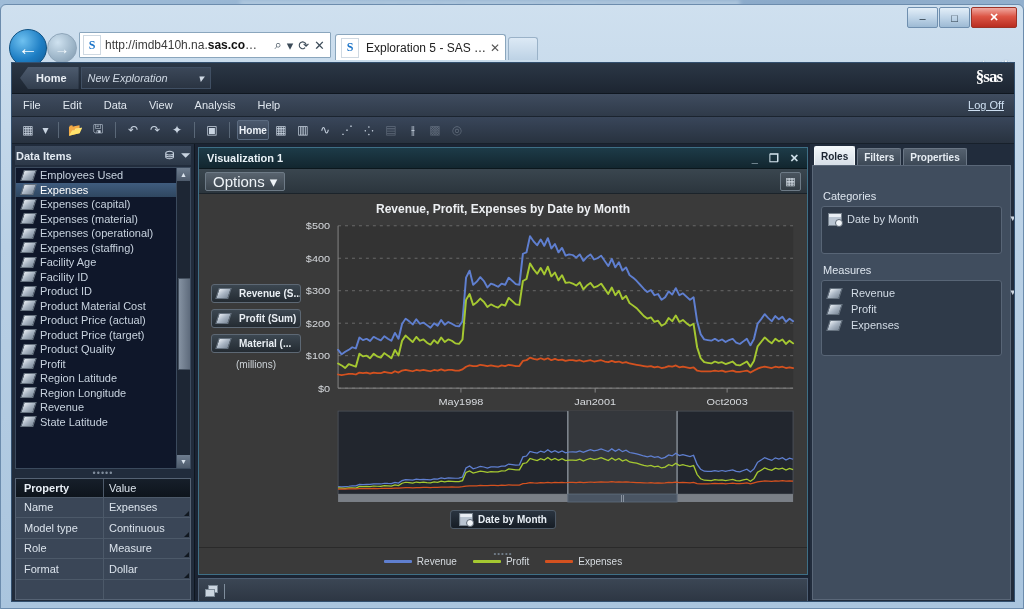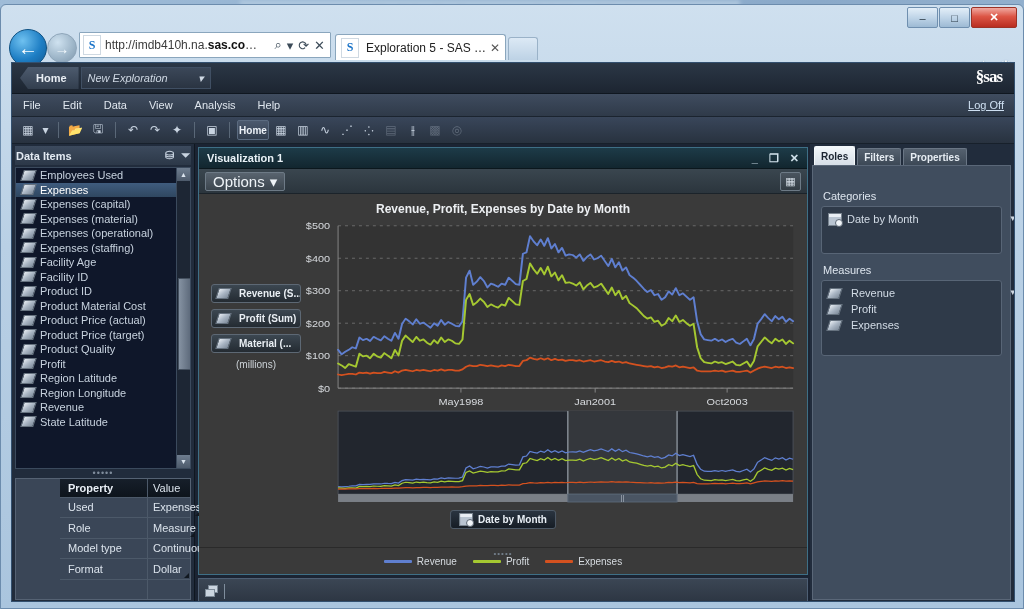--- a/index.html
+++ b/index.html
@@ -163,21 +163,21 @@
   .vsb{position:absolute;right:0;top:0;width:13px;bottom:0;background:#1d2634;border-left:1px solid #3b4a5d;}
   .vsb .arrow{height:13px;background:linear-gradient(180deg,#6e7d8f,#4d5a6b);color:#dbe4ee;
     display:flex;align-items:center;justify-content:center;font-size:7px;}
   .vsb .thumb{position:absolute;top:110px;left:1px;width:11px;height:90px;
     background:linear-gradient(90deg,#8592a2,#5e6b7c);border:1px solid #44505f;}
   .griphandle{height:9px;display:flex;align-items:center;justify-content:center;color:#7f8c9c;font-size:9px;letter-spacing:1px;}
 
   .proptable{
     margin:0 3px 4px 3px;background:#3a4657;border:1px solid #556273;
   }
-  .prow{display:flex;height:19.5px;border-bottom:1px solid #4c5969;margin-left:44px;}
+  .prow{display:flex;height:19.5px;border-bottom:1px solid #4c5969;}
   .prow:last-child{border-bottom:none;}
   .prow.head{background:linear-gradient(180deg,#161f2a,#0d141c);height:18px;}
   .prow.head .pc{color:#e8eef5;font-weight:bold;}
   .pc{flex:0 0 88px;display:flex;align-items:center;padding-left:8px;color:#dbe3ec;font-size:11px;
     border-right:1px solid #4c5969;box-sizing:border-box;}
   .pv{flex:1;display:flex;align-items:center;padding-left:5px;color:#dbe3ec;font-size:11px;position:relative;}
   .pv .corner{position:absolute;right:1px;bottom:1px;width:0;height:0;
     border-left:5px solid transparent;border-bottom:5px solid #111820;}
 
   
@@ -452,30 +452,30 @@
 
           <div class="griphandle">•••••</div>
 
           <div class="proptable">
             <div class="prow head">
               <div class="pc">Property</div>
               <div class="pv">Value</div>
             </div>
             <div id="proprows">
                 <div class="prow">
-                  <div class="pc">Used</div>
+                  <div class="pc">Name</div>
                   <div class="pv">Expenses<span class="corner"></span></div>
+                </div>
+                <div class="prow">
+                  <div class="pc">Model type</div>
+                  <div class="pv">Continuous<span class="corner"></span></div>
                 </div>
                 <div class="prow">
                   <div class="pc">Role</div>
                   <div class="pv">Measure<span class="corner"></span></div>
-                </div>
-                <div class="prow">
-                  <div class="pc">Model type</div>
-                  <div class="pv">Continuous<span class="corner"></span></div>
                 </div>
                 <div class="prow">
                   <div class="pc">Format</div>
                   <div class="pv">Dollar<span class="corner"></span></div>
                 </div>
                 <div class="prow">
                   <div class="pc"></div>
                   <div class="pv"></div>
                 </div>
               </div>

